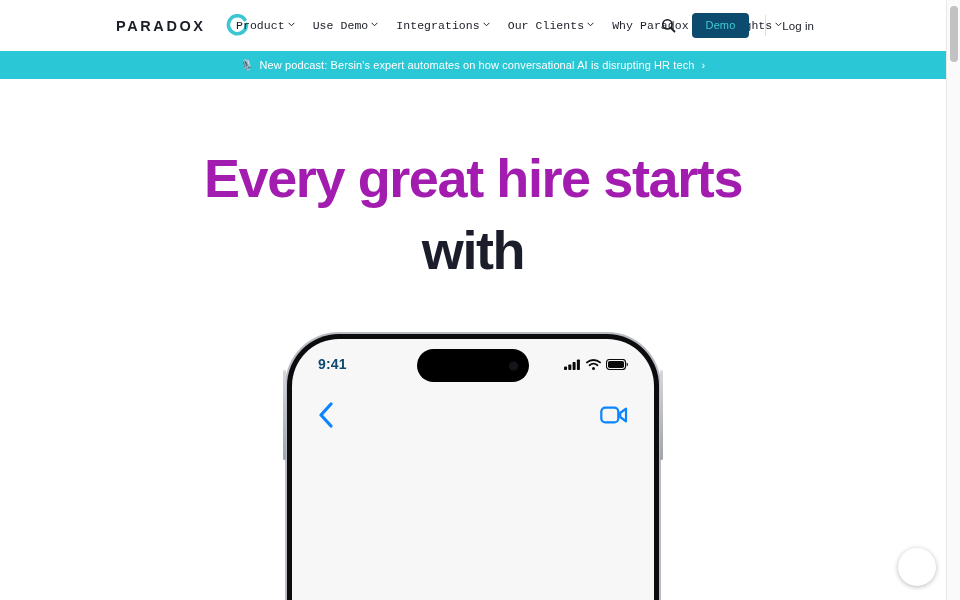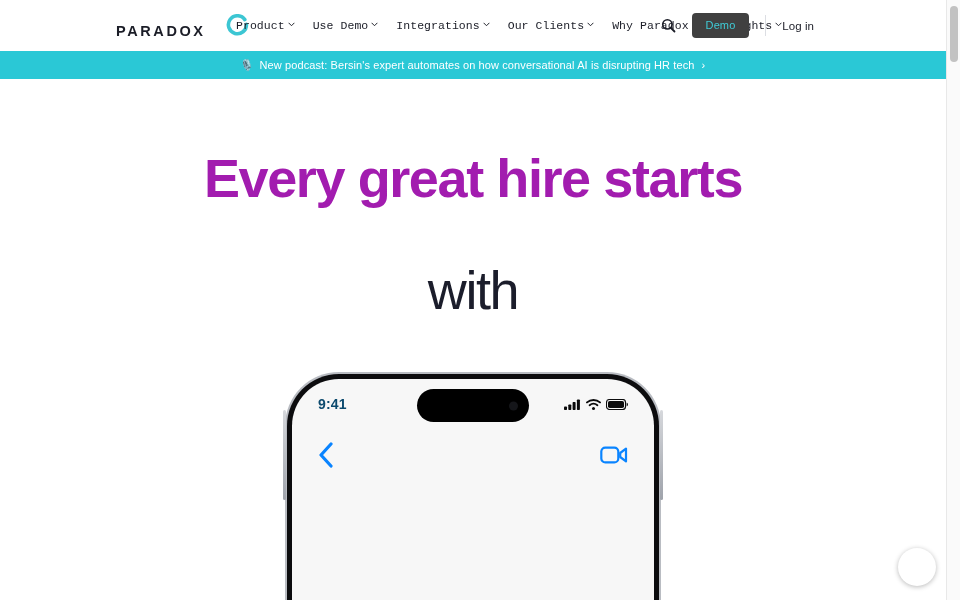--- a/index.html
+++ b/index.html
@@ -38,21 +38,21 @@
     background: #ffffff;
     display: flex;
     align-items: center;
   }
 
   #logo-wrap {
     position: absolute;
     left: 116px;
     top: 14px;
     display: flex;
-    align-items: flex-end;
+    align-items: center;
     gap: 18px;
     cursor: pointer;
   }
 
   #logo-wordmark {
     font-family: "Liberation Sans", sans-serif;
     font-size: 14.5px;
     font-weight: 700;
     letter-spacing: 2.6px;
     color: #1b1d27;
@@ -111,21 +111,21 @@
   }
 
   #search-btn {
     width: 22px; height: 22px;
     display: flex; align-items: center; justify-content: center;
     cursor: pointer;
     margin-right: 12px;
   }
 
   #demo-btn {
-    background: #404040;
+    background: #0c4a6e;
     color: #3fcbd6;
     font-size: 11px;
     padding: 6px 14px 6px 14px;
     border-radius: 4px;
     cursor: pointer;
     letter-spacing: 0.1px;
     line-height: 1.2;
     white-space: nowrap;
   }
 
@@ -185,25 +185,24 @@
     margin-top: 18px;
     display: flex;
     align-items: center;
     justify-content: center;
     gap: 14px;
     position: relative;
   }
 
   #hero-with {
     font-size: 54px;
-    font-weight: 400;
+    font-weight: 700;
     color: #1b1d2b;
     letter-spacing: -1.4px;
     line-height: 1.0;
-    margin-top: 40px;
   }
 
   #bubble {
     position: relative;
     background: #2d9a44;
     border-radius: 52px;
     width: 176px;
     height: 98px;
     display: flex;
     align-items: center;

